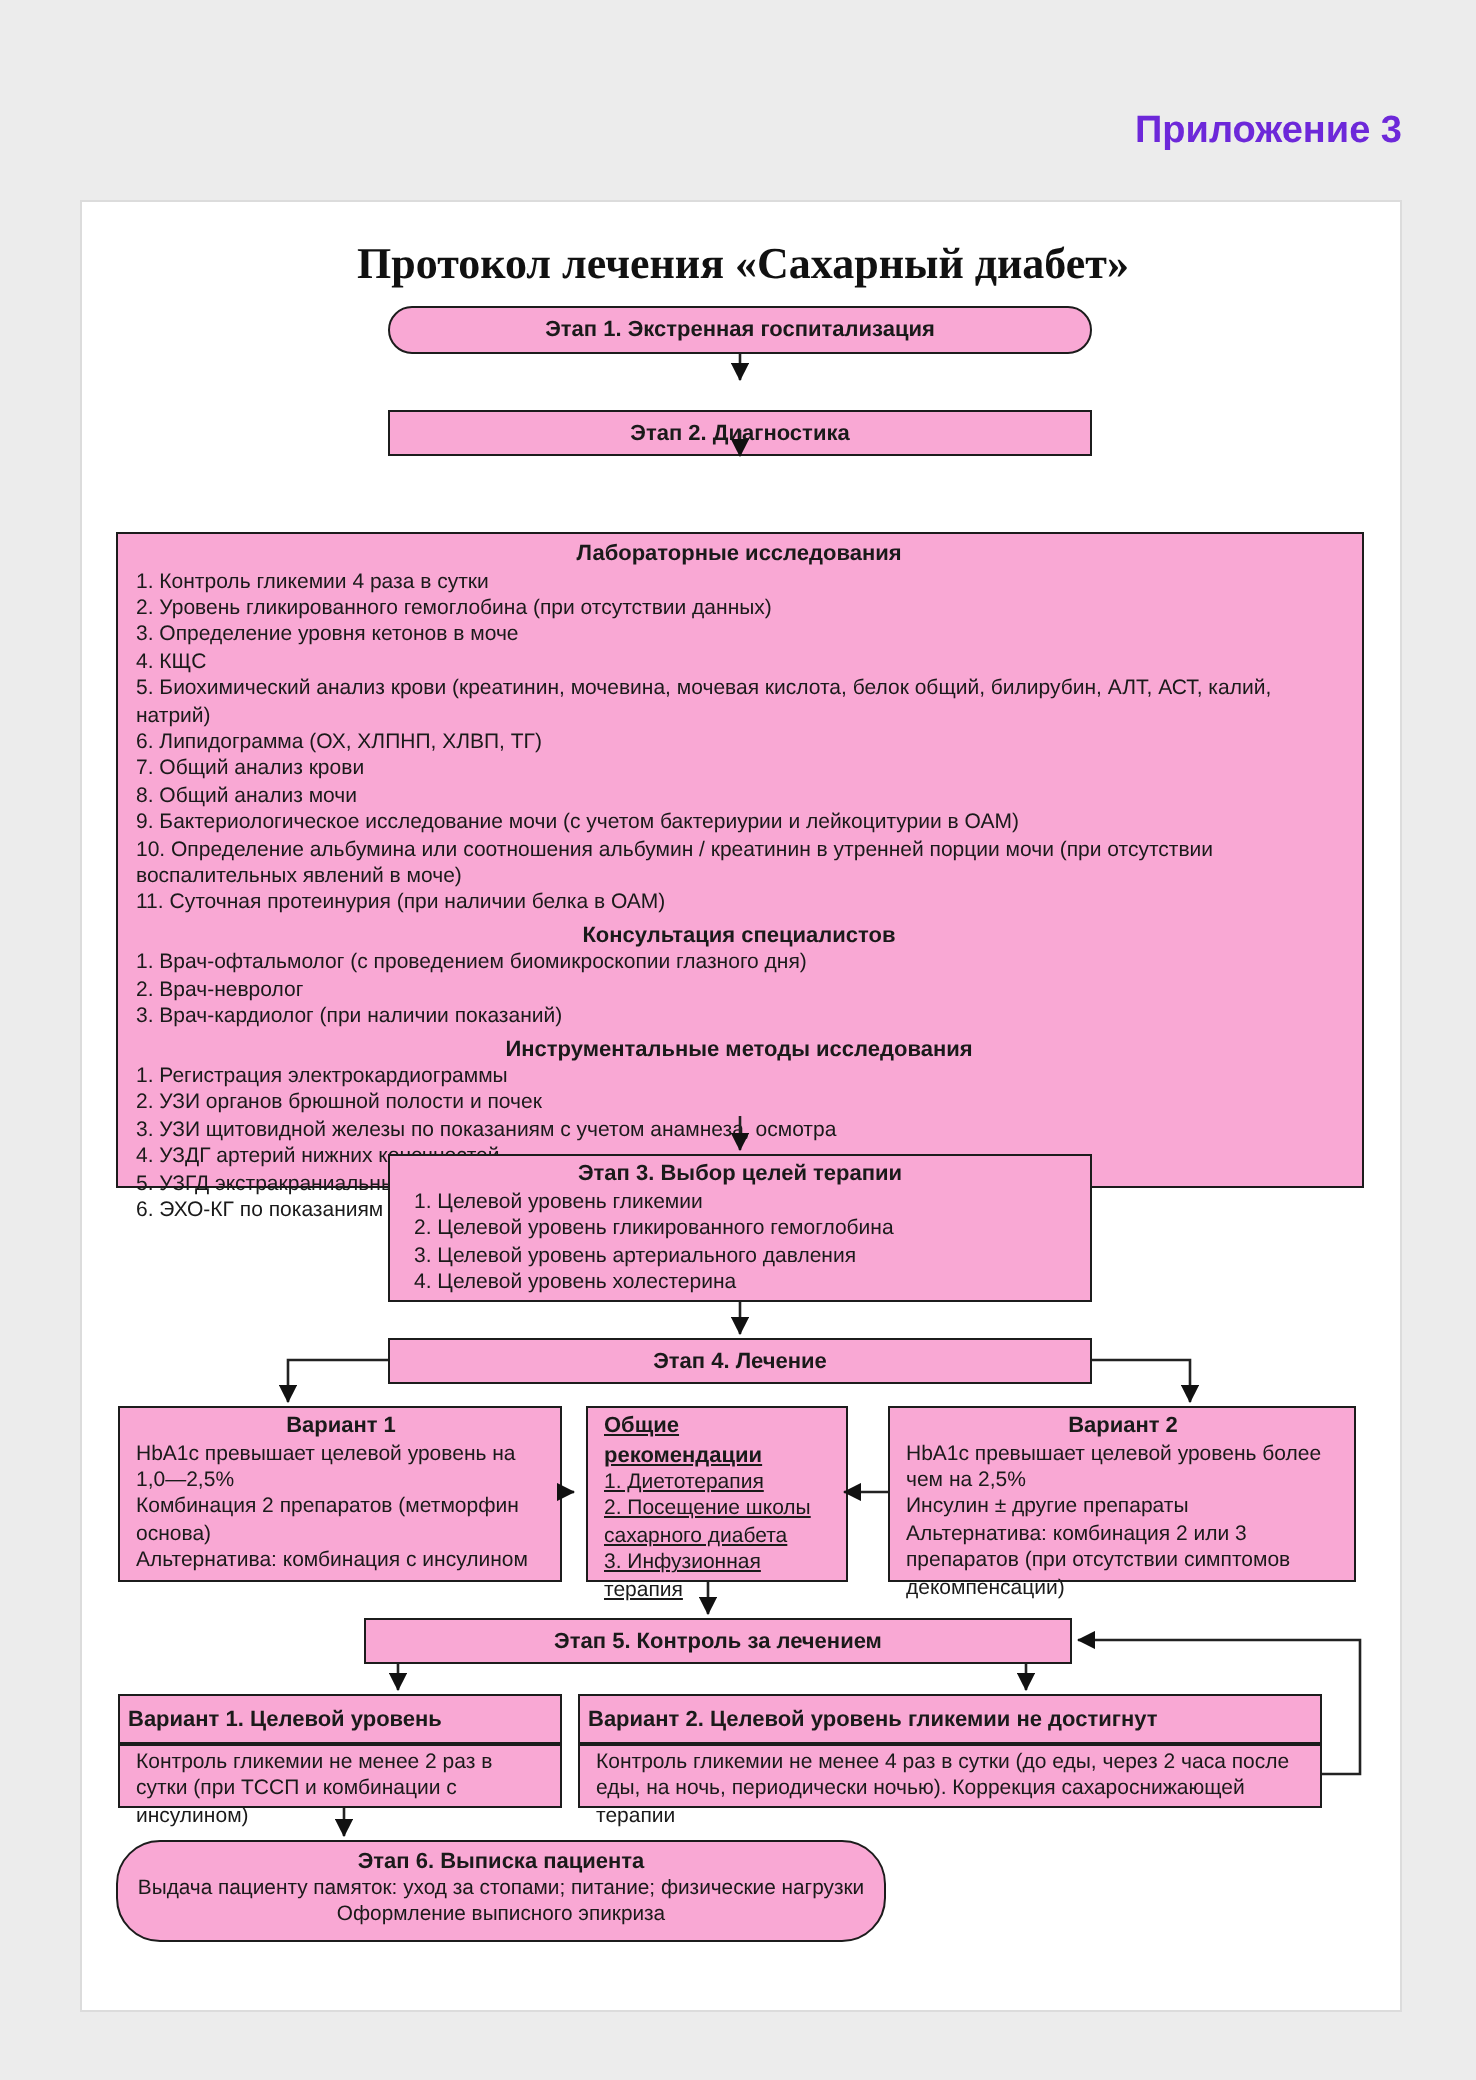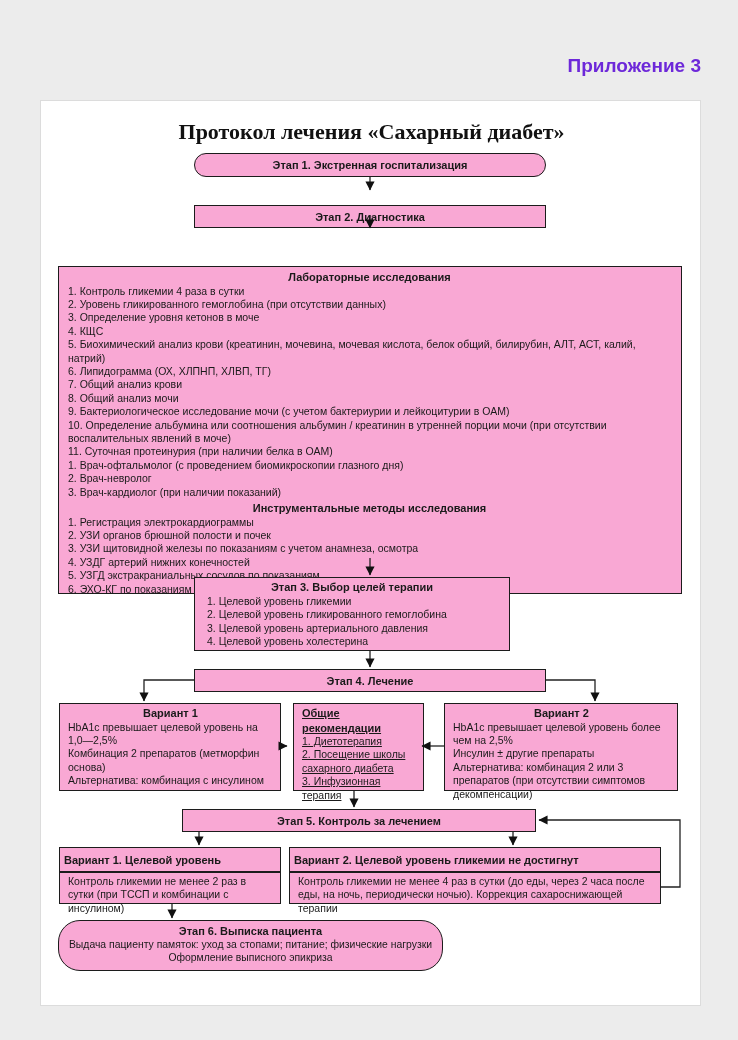--- a/index.html
+++ b/index.html
@@ -82,37 +82,38 @@
         <div class="line">3. Определение уровня кетонов в моче</div>
         <div class="line">4. КЩС</div>
         <div class="line">5. Биохимический анализ крови (креатинин, мочевина, мочевая кислота, белок общий, билирубин, АЛТ, АСТ, калий, натрий)</div>
         <div class="line">6. Липидограмма (ОХ, ХЛПНП, ХЛВП, ТГ)</div>
         <div class="line">7. Общий анализ крови</div>
         <div class="line">8. Общий анализ мочи</div>
         <div class="line">9. Бактериологическое исследование мочи (с учетом бактериурии и лейкоцитурии в ОАМ)</div>
         <div class="line">10. Определение альбумина или соотношения альбумин / креатинин в утренней порции мочи (при отсутствии воспалительных явлений в моче)</div>
         <div class="line">11. Суточная протеинурия (при наличии белка в ОАМ)</div>
       </div>
+    <div class="group-header" style="margin-top:2px;">Консультация специалистов</div>
     <div class="list">
         <div class="line">1. Врач-офтальмолог (с проведением биомикроскопии глазного дня)</div>
         <div class="line">2. Врач-невролог</div>
         <div class="line">3. Врач-кардиолог (при наличии показаний)</div>
       </div>
     <div class="group-header" style="margin-top:2px;">Инструментальные методы исследования</div>
     <div class="list">
         <div class="line">1. Регистрация электрокардиограммы</div>
         <div class="line">2. УЗИ органов брюшной полости и почек</div>
         <div class="line">3. УЗИ щитовидной железы по показаниям с учетом анамнеза, осмотра</div>
         <div class="line">4. УЗДГ артерий нижних конечностей</div>
         <div class="line">5. УЗГД экстракраниальных сосудов по показаниям</div>
         <div class="line">6. ЭХО-КГ по показаниям</div>
       </div>
   </div>
 
-  <div class="box stepbox" style="left:153px;top:476px;width:316px;height:74px;">
+  <div class="box stepbox" style="left:153px;top:476px;width:352px;height:74px;">
     <div class="group-header">Этап 3. Выбор целей терапии</div>
     <div class="list">
         <div class="line">1. Целевой уровень гликемии</div>
         <div class="line">2. Целевой уровень гликированного гемоглобина</div>
         <div class="line">3. Целевой уровень артериального давления</div>
         <div class="line">4. Целевой уровень холестерина</div>
       </div>
   </div>
 
   <div class="box stage" style="left:153px;top:568px;width:352px;height:23px;">

